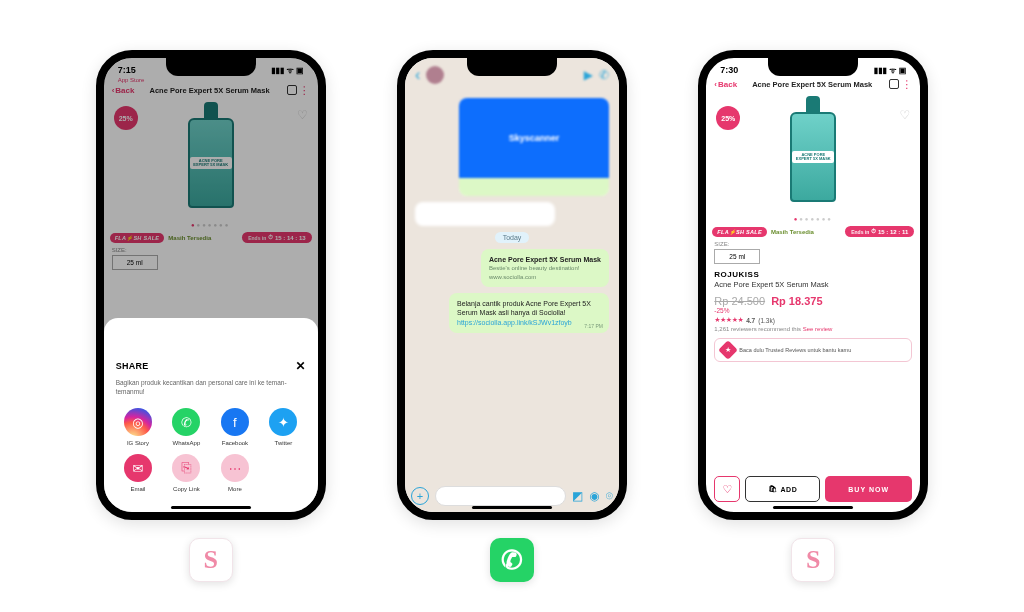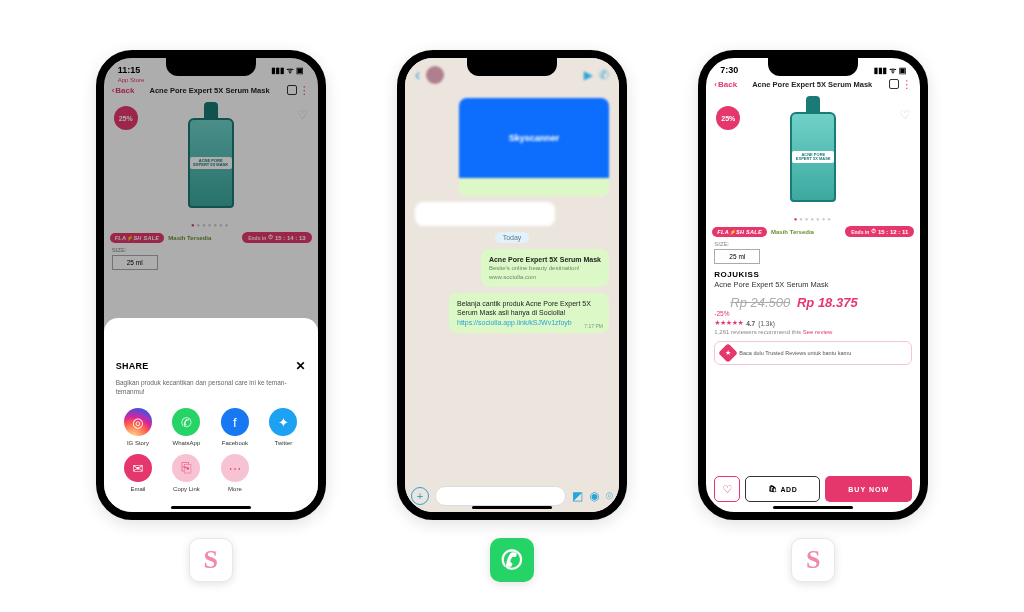--- a/index.html
+++ b/index.html
@@ -61,21 +61,21 @@
   .wa-bubble .muted { color:#6a8a6a; font-size:6px; }
   .wa-bubble .link { color:#2aa4d8; }
   .wa-bubble .time { position:absolute; right:6px; bottom:3px; font-size:5px; color:#7a9a7a; }
   .wa-input { position:absolute; bottom:6px; left:6px; right:6px; display:flex; align-items:center; gap:6px; }
   .wa-plus { width:18px; height:18px; border:1.5px solid #2aa4d8; border-radius:50%; color:#2aa4d8; display:flex; align-items:center; justify-content:center; font-size:11px; }
   .wa-text { flex:1; height:20px; background:#fff; border-radius:12px; border:1px solid #ddd; }
   .wa-icn { color:#2aa4d8; font-size:12px; }
   
   .brand { font-size:8px; font-weight:800; letter-spacing:.5px; margin:6px 8px 1px; }
   .pname { font-size:7.5px; color:#333; margin:0 8px 6px; }
-  .price-row { margin:0 24px; font-size:13px;font-style:italic; }
+  .price-row { margin:0 8px; font-size:11px; }
   .price-old { color:#aaa; text-decoration:line-through; margin-right:3px; }
   .price-new { color:#e6376d; font-weight:700; }
   .disc-txt { color:#e6376d; font-size:6.5px; margin:0 8px 2px; }
   .rating-row { margin:2px 8px; font-size:6.5px; color:#555; display:flex; align-items:center; gap:3px; }
   .stars { color:#e6376d; font-size:7px; letter-spacing:-.5px; }
   .review-line { font-size:6px; color:#888; margin:1px 8px 6px; }
   .review-line .see { color:#e6376d; }
   .trust-box { margin:2px 8px 8px; border:1px solid #f3c6d3; border-radius:6px; padding:4px 6px; font-size:5.5px; color:#555; display:flex; align-items:center; gap:4px; }
   .trust-badge { width:14px; height:14px; background:#e6376d; border-radius:3px; transform:rotate(45deg); display:flex; align-items:center; justify-content:center; }
   .trust-badge span { transform:rotate(-45deg); color:#fff; font-size:7px; }
@@ -89,21 +89,21 @@
   .badge-wa { background:#25D366; color:#fff; }
   .sig { font-size: 8px; }
 </style>
 </head>
 <body>
 
 <div class="phone-col">
   <div class="phone">
     <div class="notch"></div>
     <div class="status">
-      <span>11:15</span>
+      <span>7:15</span>
       <span class="sig">▮▮▮ ᯤ ▣</span>
     </div>
     <div style="font-size:6px;color:#e6376d;padding:0 14px;">App Store</div>
     <div class="navbar">
       <div class="back">‹<span>Back</span></div>
       <div class="navtitle">Acne Pore Expert 5X Serum Mask</div>
       <div class="nav-ic"></div>
       <div class="nav-dots">⋮</div>
     </div>
     <div class="badge-disc">25%</div>

